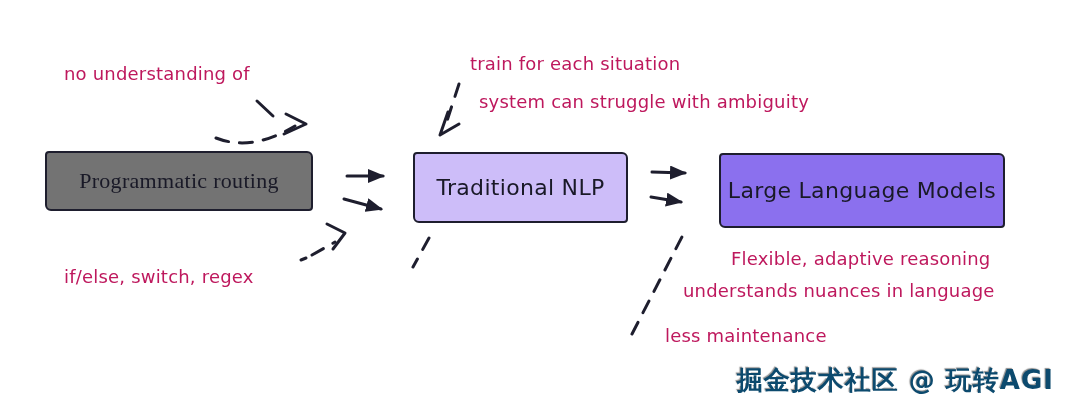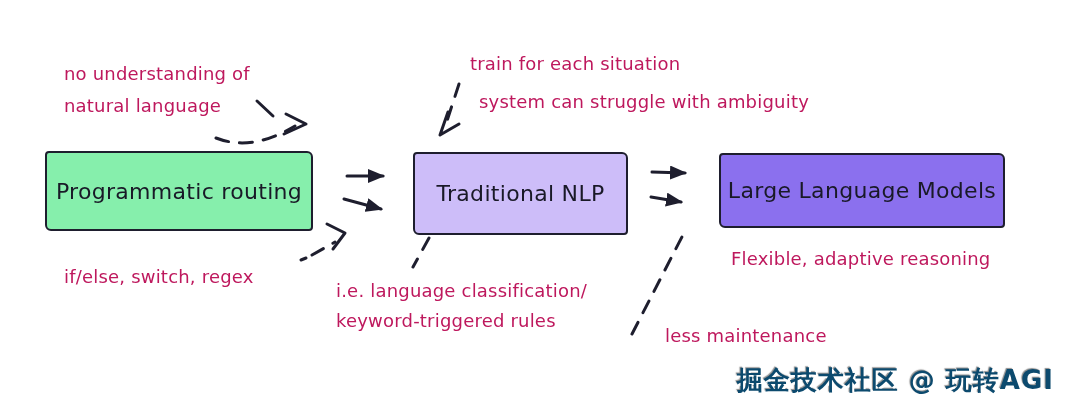--- a/index.html
+++ b/index.html
@@ -25,22 +25,22 @@
     border: 2.5px solid #1e1e2e;
     border-radius: 4px 6px 4px 6px;
     display: flex;
     align-items: center;
     justify-content: center;
     font-size: 22px;
     letter-spacing: 0.3px;
     white-space: nowrap;
     color: #191927;
   }
-  #box-programmatic { left: 45px;  top: 151px; width: 268px; height: 80px; background: #86efac; }
-  #box-nlp          { left: 413px; top: 152px; width: 215px; height: 83px; background: #cdbdf9; }
+  #box-programmatic { left: 45px;  top: 151px; width: 268px; height: 60px; background: #737373; font-family: Liberation Serif, serif; }
+  #box-nlp          { left: 413px; top: 152px; width: 215px; height: 71px; background: #cdbdf9; }
   #box-llm          { left: 719px; top: 153px; width: 286px; height: 75px; background: #8b70ee; }
   .note {
     position: absolute;
     z-index: 2;
     font-size: 18px;
     letter-spacing: 0.2px;
     white-space: nowrap;
     color: #be185d;
   }
   #note-nound-1 { left: 64px;  top: 63px;  }
@@ -106,28 +106,26 @@
     <span>Programmatic routing</span>
   </div>
   <div class="flow-box" id="box-nlp">
     <span>Traditional NLP</span>
   </div>
   <div class="flow-box" id="box-llm">
     <span>Large Language Models</span>
   </div>
 
   <div class="note" id="note-nound-1">no understanding of</div>
-  <div class="note" id="note-nound-2">natural language</div>
 
   <div class="note" id="note-train">train for each situation</div>
   <div class="note" id="note-struggle">system can struggle with ambiguity</div>
 
   <div class="note" id="note-ifelse">if/else, switch, regex</div>
 
-  <div class="note" id="note-ie-1">i.e. language classification/</div>
-  <div class="note" id="note-ie-2">keyword-triggered rules</div>
 
   <div class="note" id="note-flex">Flexible, adaptive reasoning</div>
+  <div class="note" id="note-nuance">understands nuances in language</div>
   <div class="note" id="note-maint">less maintenance</div>
 
   <div id="watermark">掘金技术社区 @ 玩转AGI</div>
 
 </div>
 
 </body></html>

